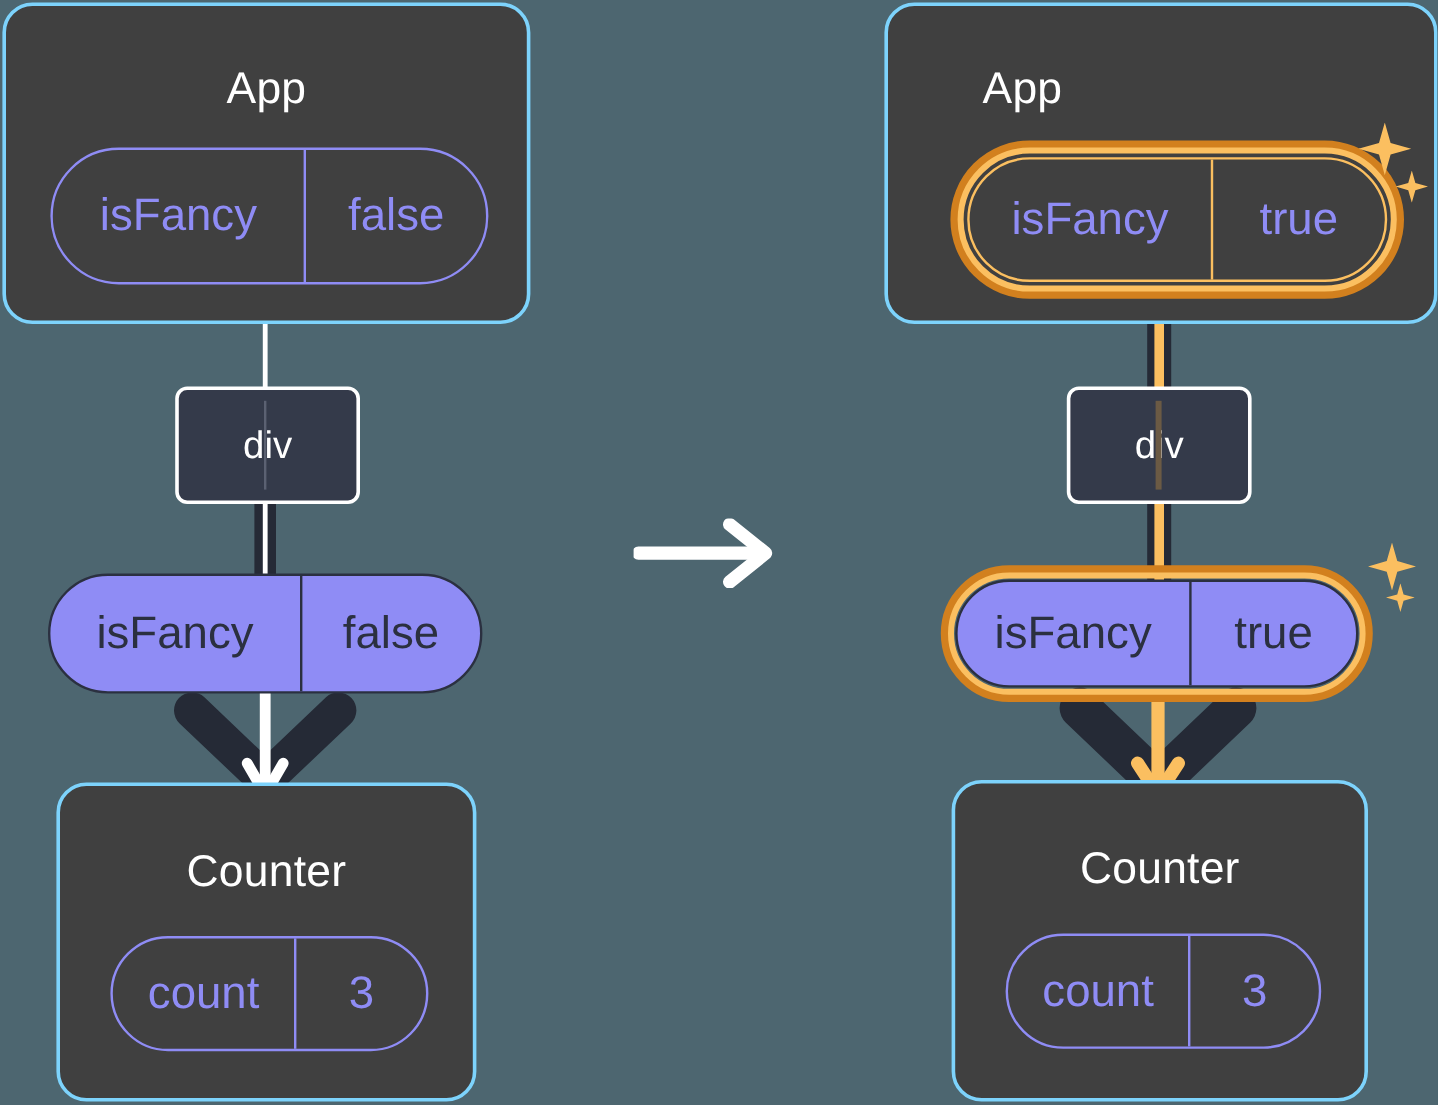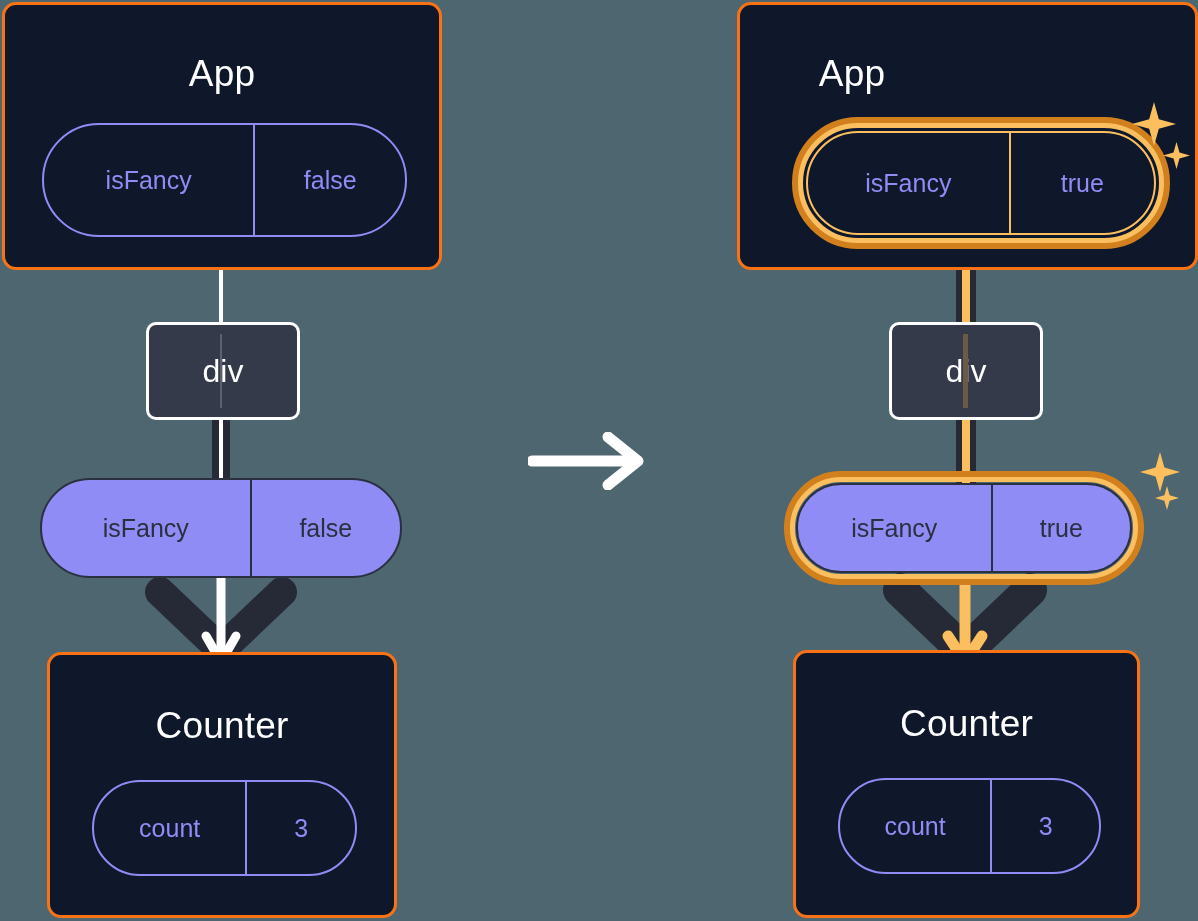--- a/index.html
+++ b/index.html
@@ -17,23 +17,23 @@
   #stage {
     position: relative;
     width: 1198px;
     height: 921px;
     background: #4d6670;
   }
 
   
   .comp-box {
     position: absolute;
-    background: #0f172a;
-    border: 3px solid #f97316;
-    border-radius: 14px;
+    background: #404040;
+    border: 3px solid #7dd3fc;
+    border-radius: 25px;
     box-sizing: border-box;
     z-index: 5;
   }
   .comp-title {
     position: absolute;
     left: 0;
     right: 0;
     text-align: center;
     color: #ffffff;
     font-size: 37px;
@@ -85,21 +85,21 @@
   .pill-filled .pill-val {
     color: #2b3040;
   }
   .pill-filled .pill-val {
     border-left: 2px solid #2b3040;
   }
   .pill-key, .pill-val {
     display: flex;
     align-items: center;
     justify-content: center;
-    font-size: 25px;
+    font-size: 38px;
     white-space: nowrap;
   }
   .pill-key { flex: 0 0 58%; }
   .pill-val { flex: 1 1 auto; }
   .bold-val { font-weight: normal; }
 
   
   .ring-outer {
     position: absolute;
     border: 7px solid #d2801e;

